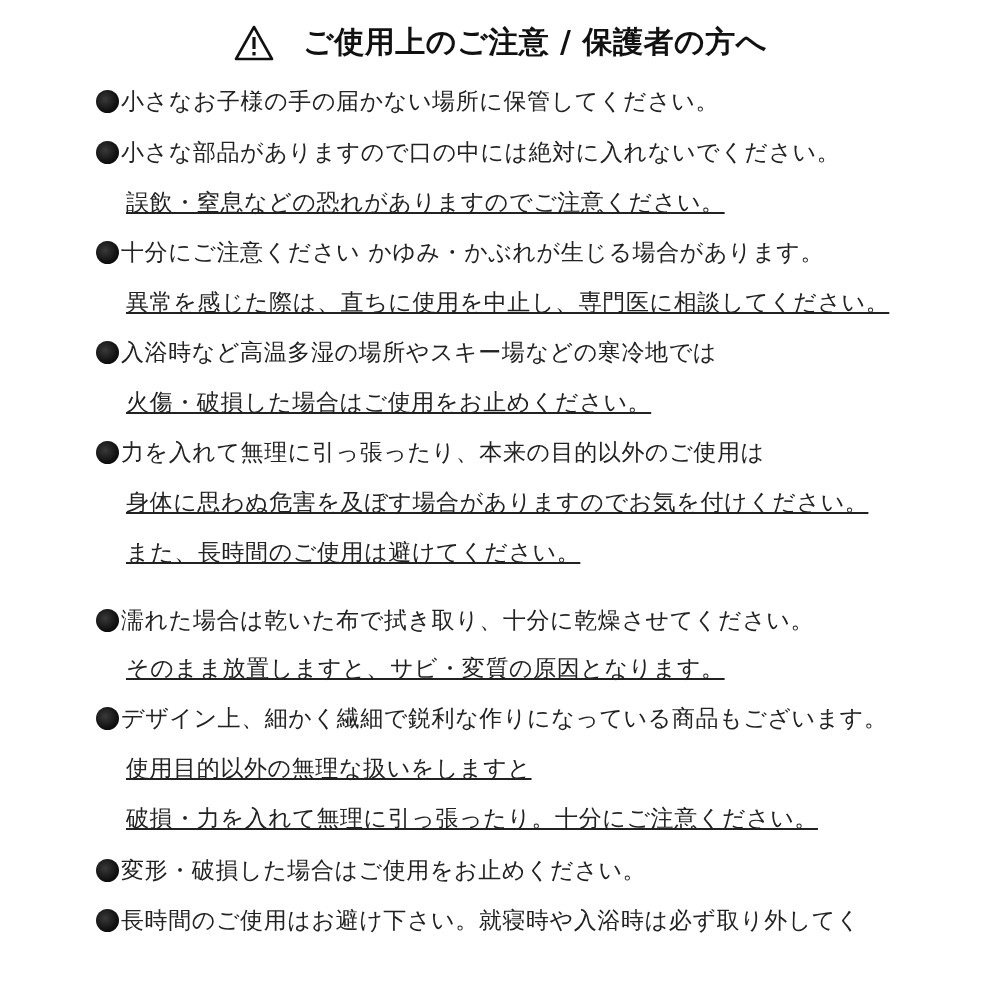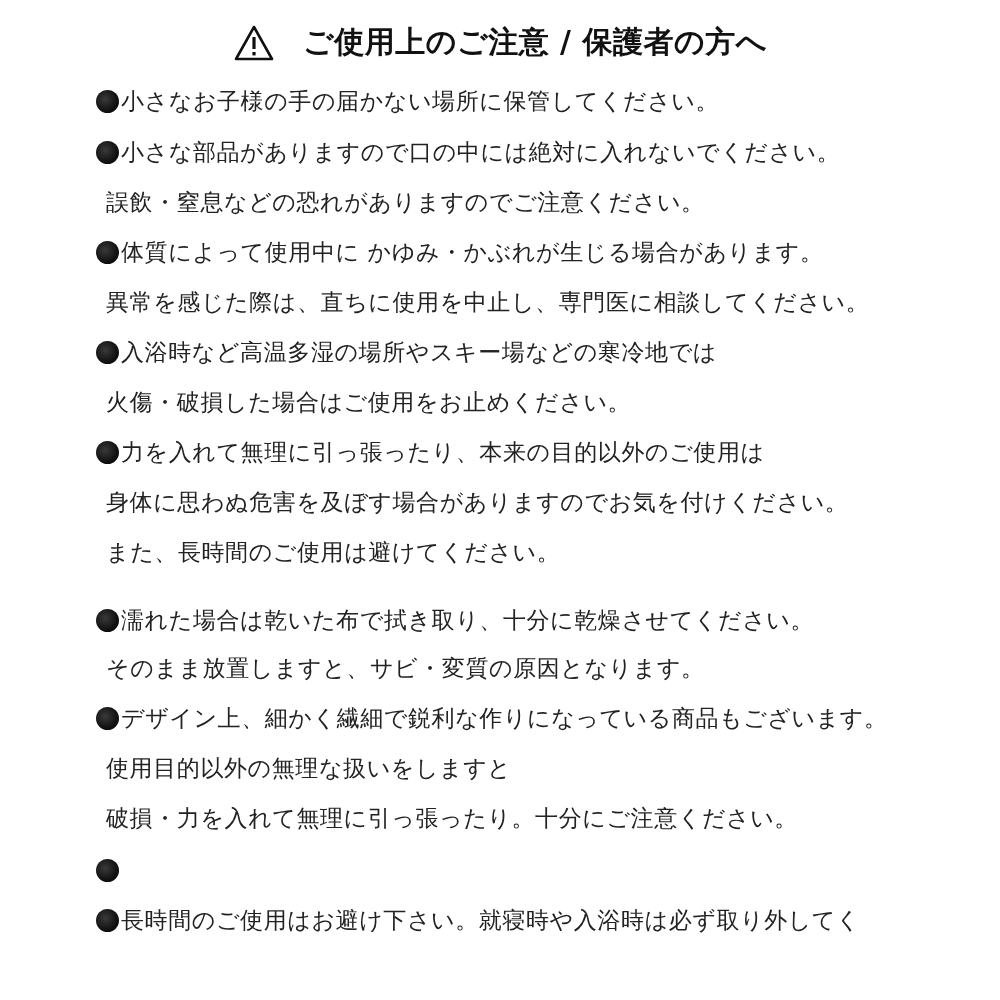--- a/index.html
+++ b/index.html
@@ -50,21 +50,21 @@
     .bullet {
       width: 23px;
       height: 23px;
       border-radius: 50%;
       background: radial-gradient(circle at 40% 40%, #3a3a3a 0%, #111 60%, #000 100%);
       display: inline-block;
       margin-right: 2px;
       flex: 0 0 auto;
     }
     .line.b { left: 96px; }
-    .line.c { left: 106px; }
+    .line.c { left: 126px; text-decoration: underline; }
     .line.f { left: 88px; margin-top: 48px; }
   </style>
 </head>
 <body>
 
 <div class="title">
   <svg class="title-icon" viewBox="0 0 42 38">
     <path d="M21 3 L39 35 L3 35 Z" fill="none" stroke="#111" stroke-width="2.6" stroke-linejoin="round"></path>
     <rect x="19.4" y="13" width="3.2" height="12" fill="#111"></rect>
     <rect x="19.4" y="28" width="3.2" height="3.4" fill="#111"></rect>
@@ -78,21 +78,21 @@
 </div>
 
 <div class="line b" style="top:132px">
   <span class="bullet"></span>
   <span>小さな部品がありますので口の中には絶対に入れないでください。</span>
 </div>
 <div class="line c" style="top:182px">誤飲・窒息などの恐れがありますのでご注意ください。</div>
 
 <div class="line b" style="top:232px">
   <span class="bullet"></span>
-  <span>体質によって使用中に かゆみ・かぶれが生じる場合があります。</span>
+  <span>十分にご注意ください かゆみ・かぶれが生じる場合があります。</span>
 </div>
 <div class="line c" style="top:282px">異常を感じた際は、直ちに使用を中止し、専門医に相談してください。</div>
 
 <div class="line b" style="top:332px">
   <span class="bullet"></span>
   <span>入浴時など高温多湿の場所やスキー場などの寒冷地では</span>
 </div>
 <div class="line c" style="top:382px">火傷・破損した場合はご使用をお止めください。</div>
 
 <div class="line b" style="top:432px">
@@ -110,19 +110,20 @@
 
 <div class="line b" style="top:698px">
   <span class="bullet"></span>
   <span>デザイン上、細かく繊細で鋭利な作りになっている商品もございます。</span>
 </div>
 <div class="line c" style="top:748px">使用目的以外の無理な扱いをしますと</div>
 <div class="line c" style="top:798px">破損・力を入れて無理に引っ張ったり。十分にご注意ください。</div>
 
 <div class="line b" style="top:850px">
   <span class="bullet"></span>
+  <span>変形・破損した場合はご使用をお止めください。</span>
 </div>
 
 <div class="line b" style="top:900px">
   <span class="bullet"></span>
   <span>長時間のご使用はお避け下さい。就寝時や入浴時は必ず取り外してく</span>
 </div>
 <div class="line f" style="top:950px">ださい。</div>
 
 </body></html>

